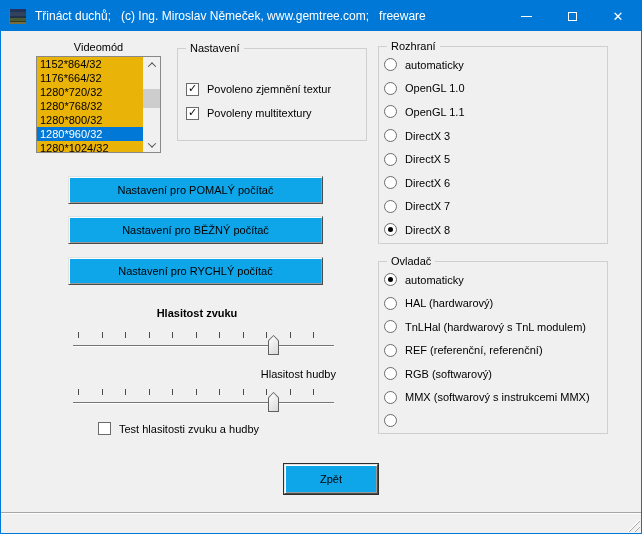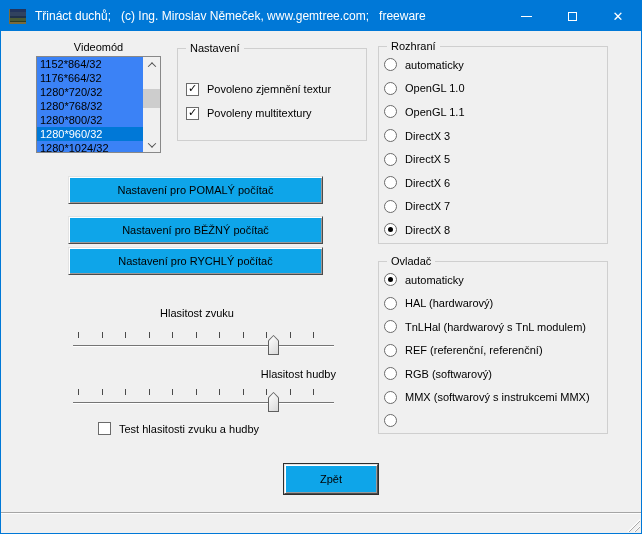--- a/index.html
+++ b/index.html
@@ -36,21 +36,21 @@
     display:inline-flex;align-items:center;justify-content:center;flex:0 0 auto;}
   .checkbox .mark{display:none;font-size:11px;font-weight:bold;line-height:1;margin-top:-1px;}
   .checkbox.on .mark{display:block;}
   .radio{width:13px;height:13px;border-radius:50%;background:#fff;border:1px solid #6b6b6b;
     display:inline-flex;align-items:center;justify-content:center;flex:0 0 auto;}
   .radio .dot{display:none;width:5px;height:5px;border-radius:50%;background:#000;}
   .radio.on .dot{display:block;}
   .check-row,.radio-row{display:flex;align-items:center;gap:8px;}
   
   .vm-label{position:absolute;left:35px;top:40px;width:125px;text-align:center;}
-  .listbox{position:absolute;left:35px;top:55px;width:125px;height:97px;background:#3b82f6;
+  .listbox{position:absolute;left:35px;top:55px;width:125px;height:97px;background:#eab308;
     border:1px solid #888;overflow:hidden;}
   .lb-items{position:absolute;left:0;top:0;right:17px;bottom:0;overflow:hidden;}
   .lb-item{height:14px;line-height:14px;padding-left:3px;white-space:nowrap;}
   .lb-item.sel{background:#0078d7;color:#fff;}
   .scrollbar{position:absolute;top:0;right:0;bottom:0;width:17px;background:#f0f0f0;}
   .sb-btn{position:absolute;left:0;width:17px;height:15px;display:flex;align-items:center;justify-content:center;}
   .sb-btn.up{top:0;}
   .sb-btn.down{bottom:0;}
   .chev{width:6px;height:6px;border-right:1px solid #505050;border-bottom:1px solid #505050;display:block;}
   .chev.up{transform:rotate(-135deg) translate(-1px,-1px);}
@@ -60,24 +60,24 @@
   .g-nastaveni{left:176px;top:47px;width:190px;height:93px;}
   .g-nastaveni .rows{position:absolute;left:8px;top:28px;right:4px;}
   .g-nastaveni .check-row{height:24px;}
   .g-rozhrani{left:377px;top:45px;width:230px;height:198px;text-align:center;}
   .g-ovladac{left:377px;top:260px;width:230px;height:173px;}
   .g-rozhrani .rows,.g-ovladac .rows{position:absolute;left:5px;top:6px;right:3px;}
   .g-rozhrani .radio-row{height:23.6px;}
   .g-ovladac .radio-row{height:23.5px;}
   
   .preset{left:67px;width:255px;height:28px;}
-  .p1{top:175px;} .p2{top:215px;} .p3{top:246px;}
+  .p1{top:175px;} .p2{top:215px;} .p3{top:256px;}
   
   .sl-label{position:absolute;left:57px;width:278px;text-align:center;}
-  .l1{top:306px;} .l2{top:367px;text-align:right;}
+  .l1{top:306px;font-weight:bold;} .l2{top:367px;text-align:right;}
   .slider{position:absolute;left:57px;width:278px;height:32px;}
   .s1{top:328px;} .s2{top:385px;}
   .ticks{position:absolute;left:20px;top:3px;width:236px;height:6px;
     background:repeating-linear-gradient(90deg,#4a4a4a 0 1px,transparent 1px 23.5px);}
   .track{position:absolute;left:15px;top:16px;width:261px;height:2px;background:#9b9b9b;
     border-top:1px solid #757575;border-bottom:1px solid #ffffff;}
   .thumb{position:absolute;top:6px;width:11px;height:20px;}
   .thumb::before{content:"";position:absolute;inset:0;background:#5f5f5f;
     clip-path:polygon(0 27%,50% 0,100% 27%,100% 100%,0 100%);}
   .thumb::after{content:"";position:absolute;left:1px;top:1px;right:1px;bottom:1px;

